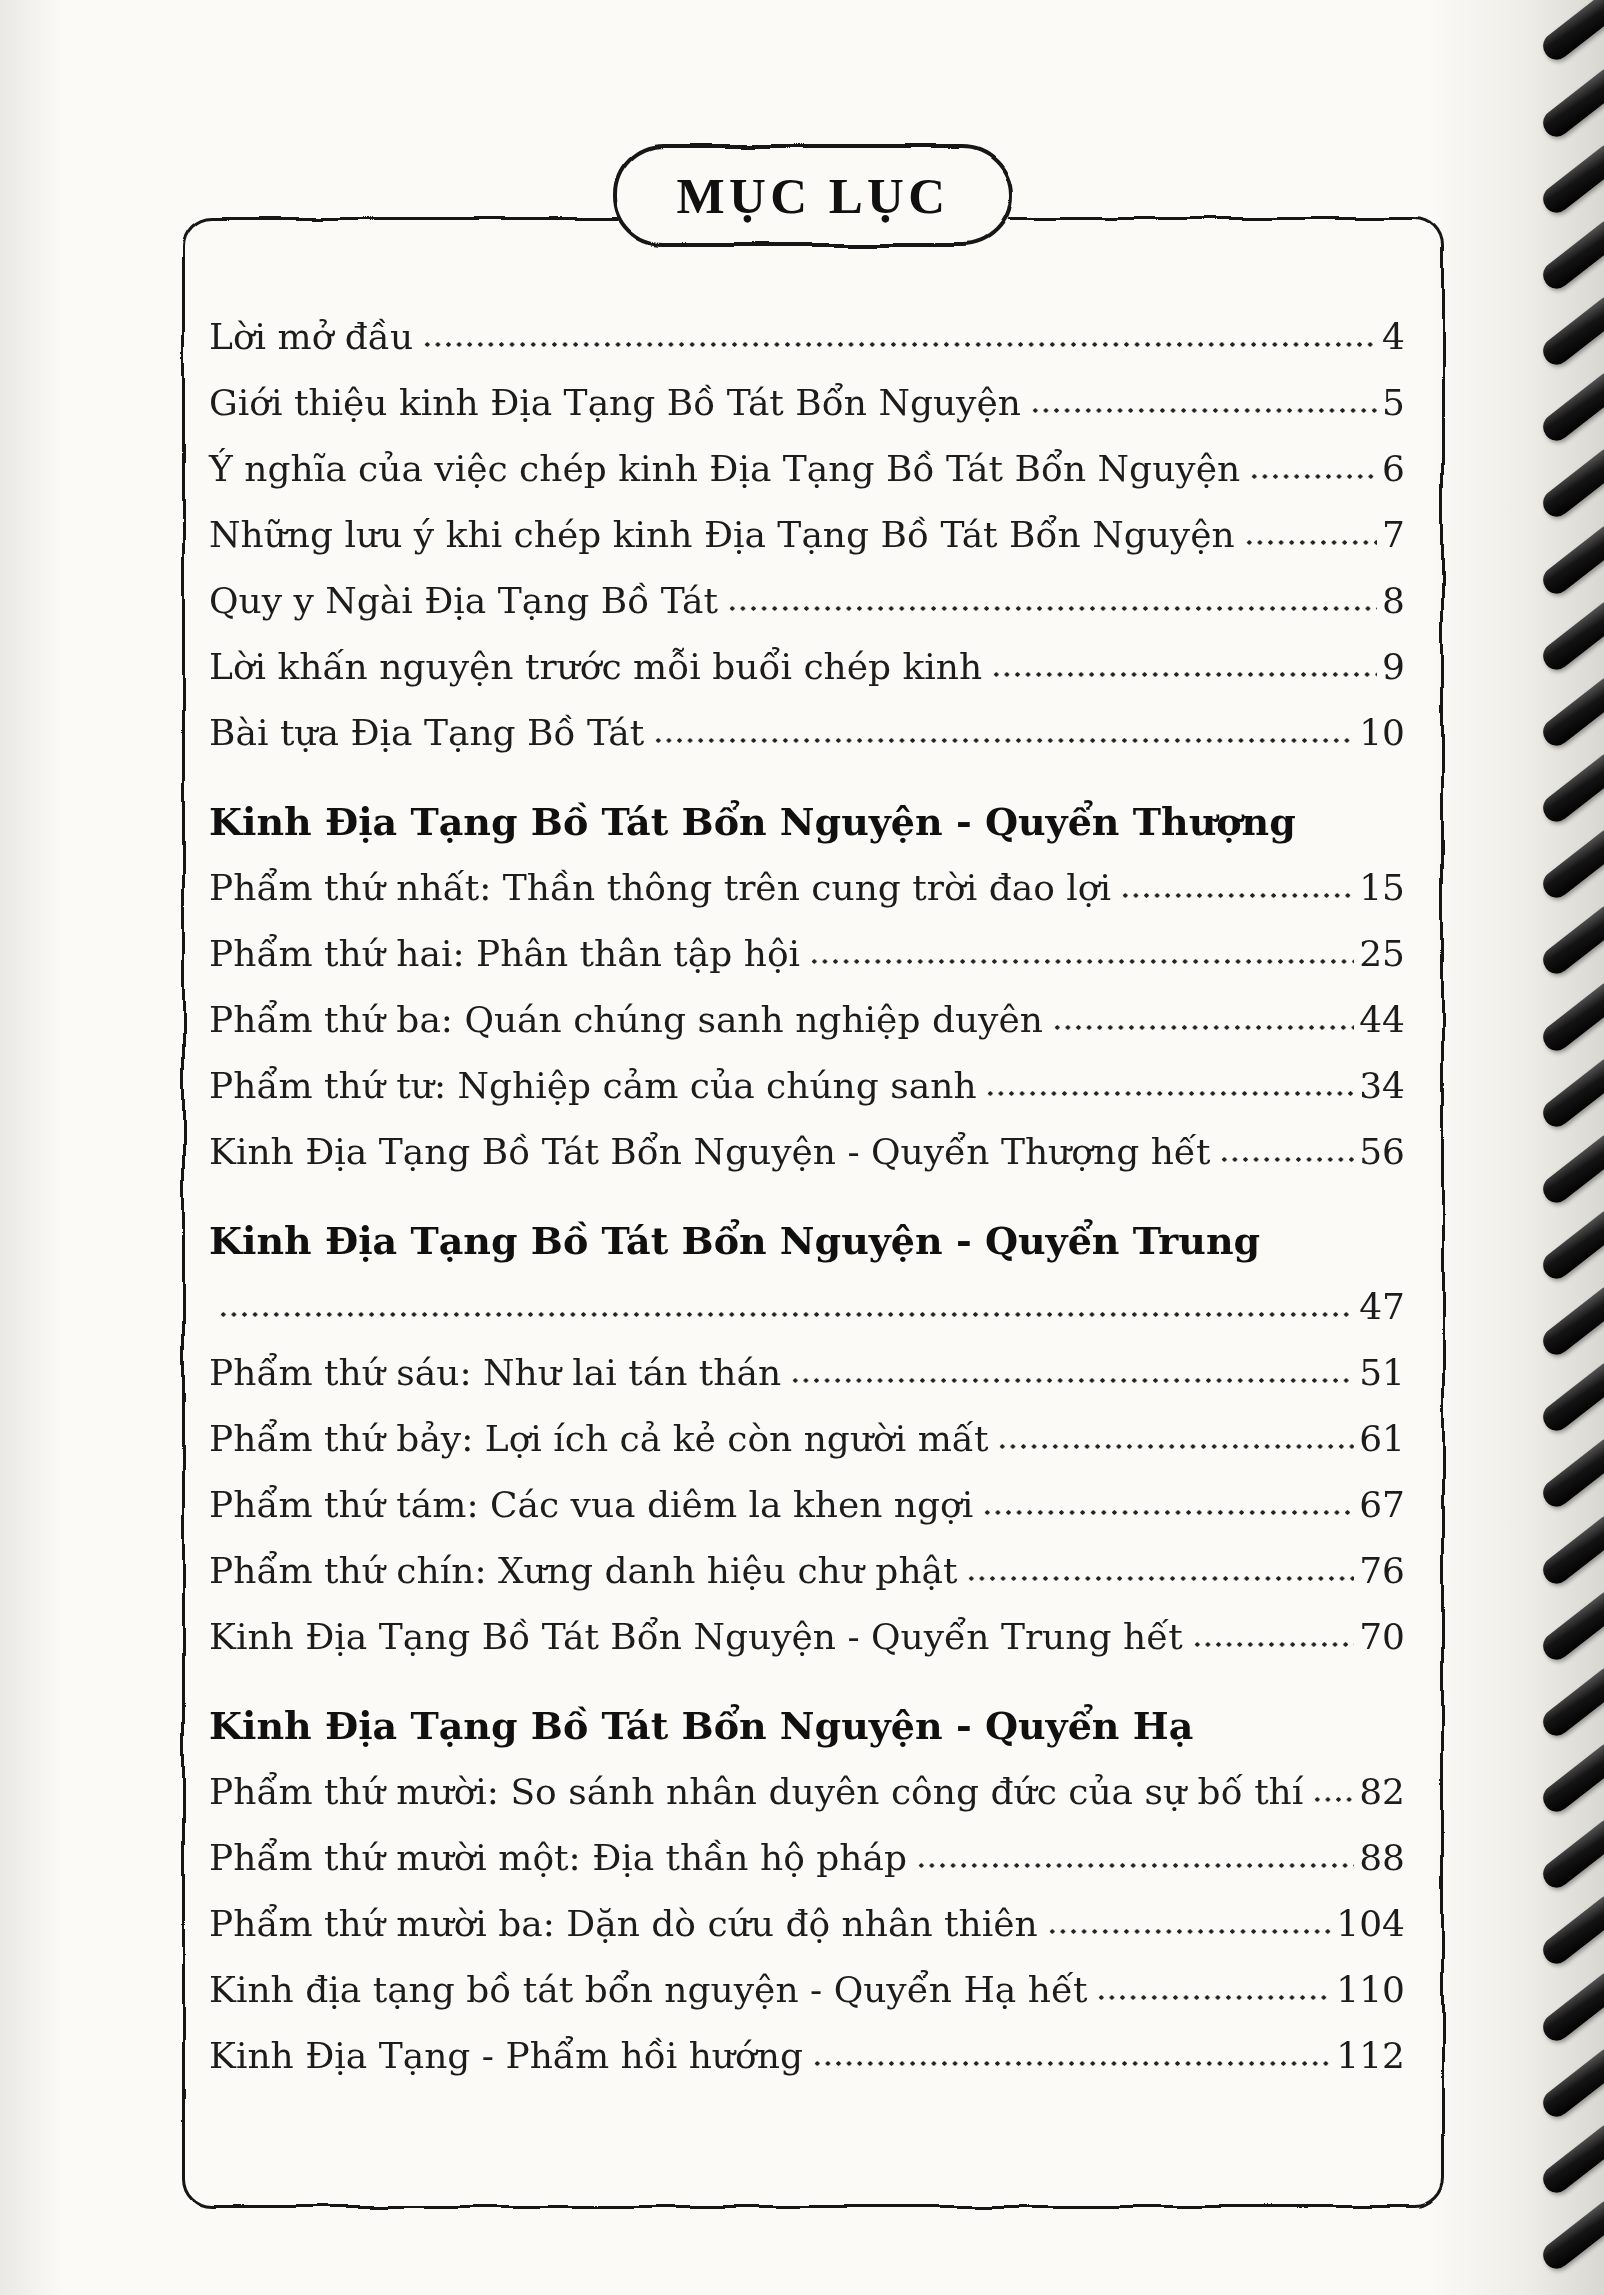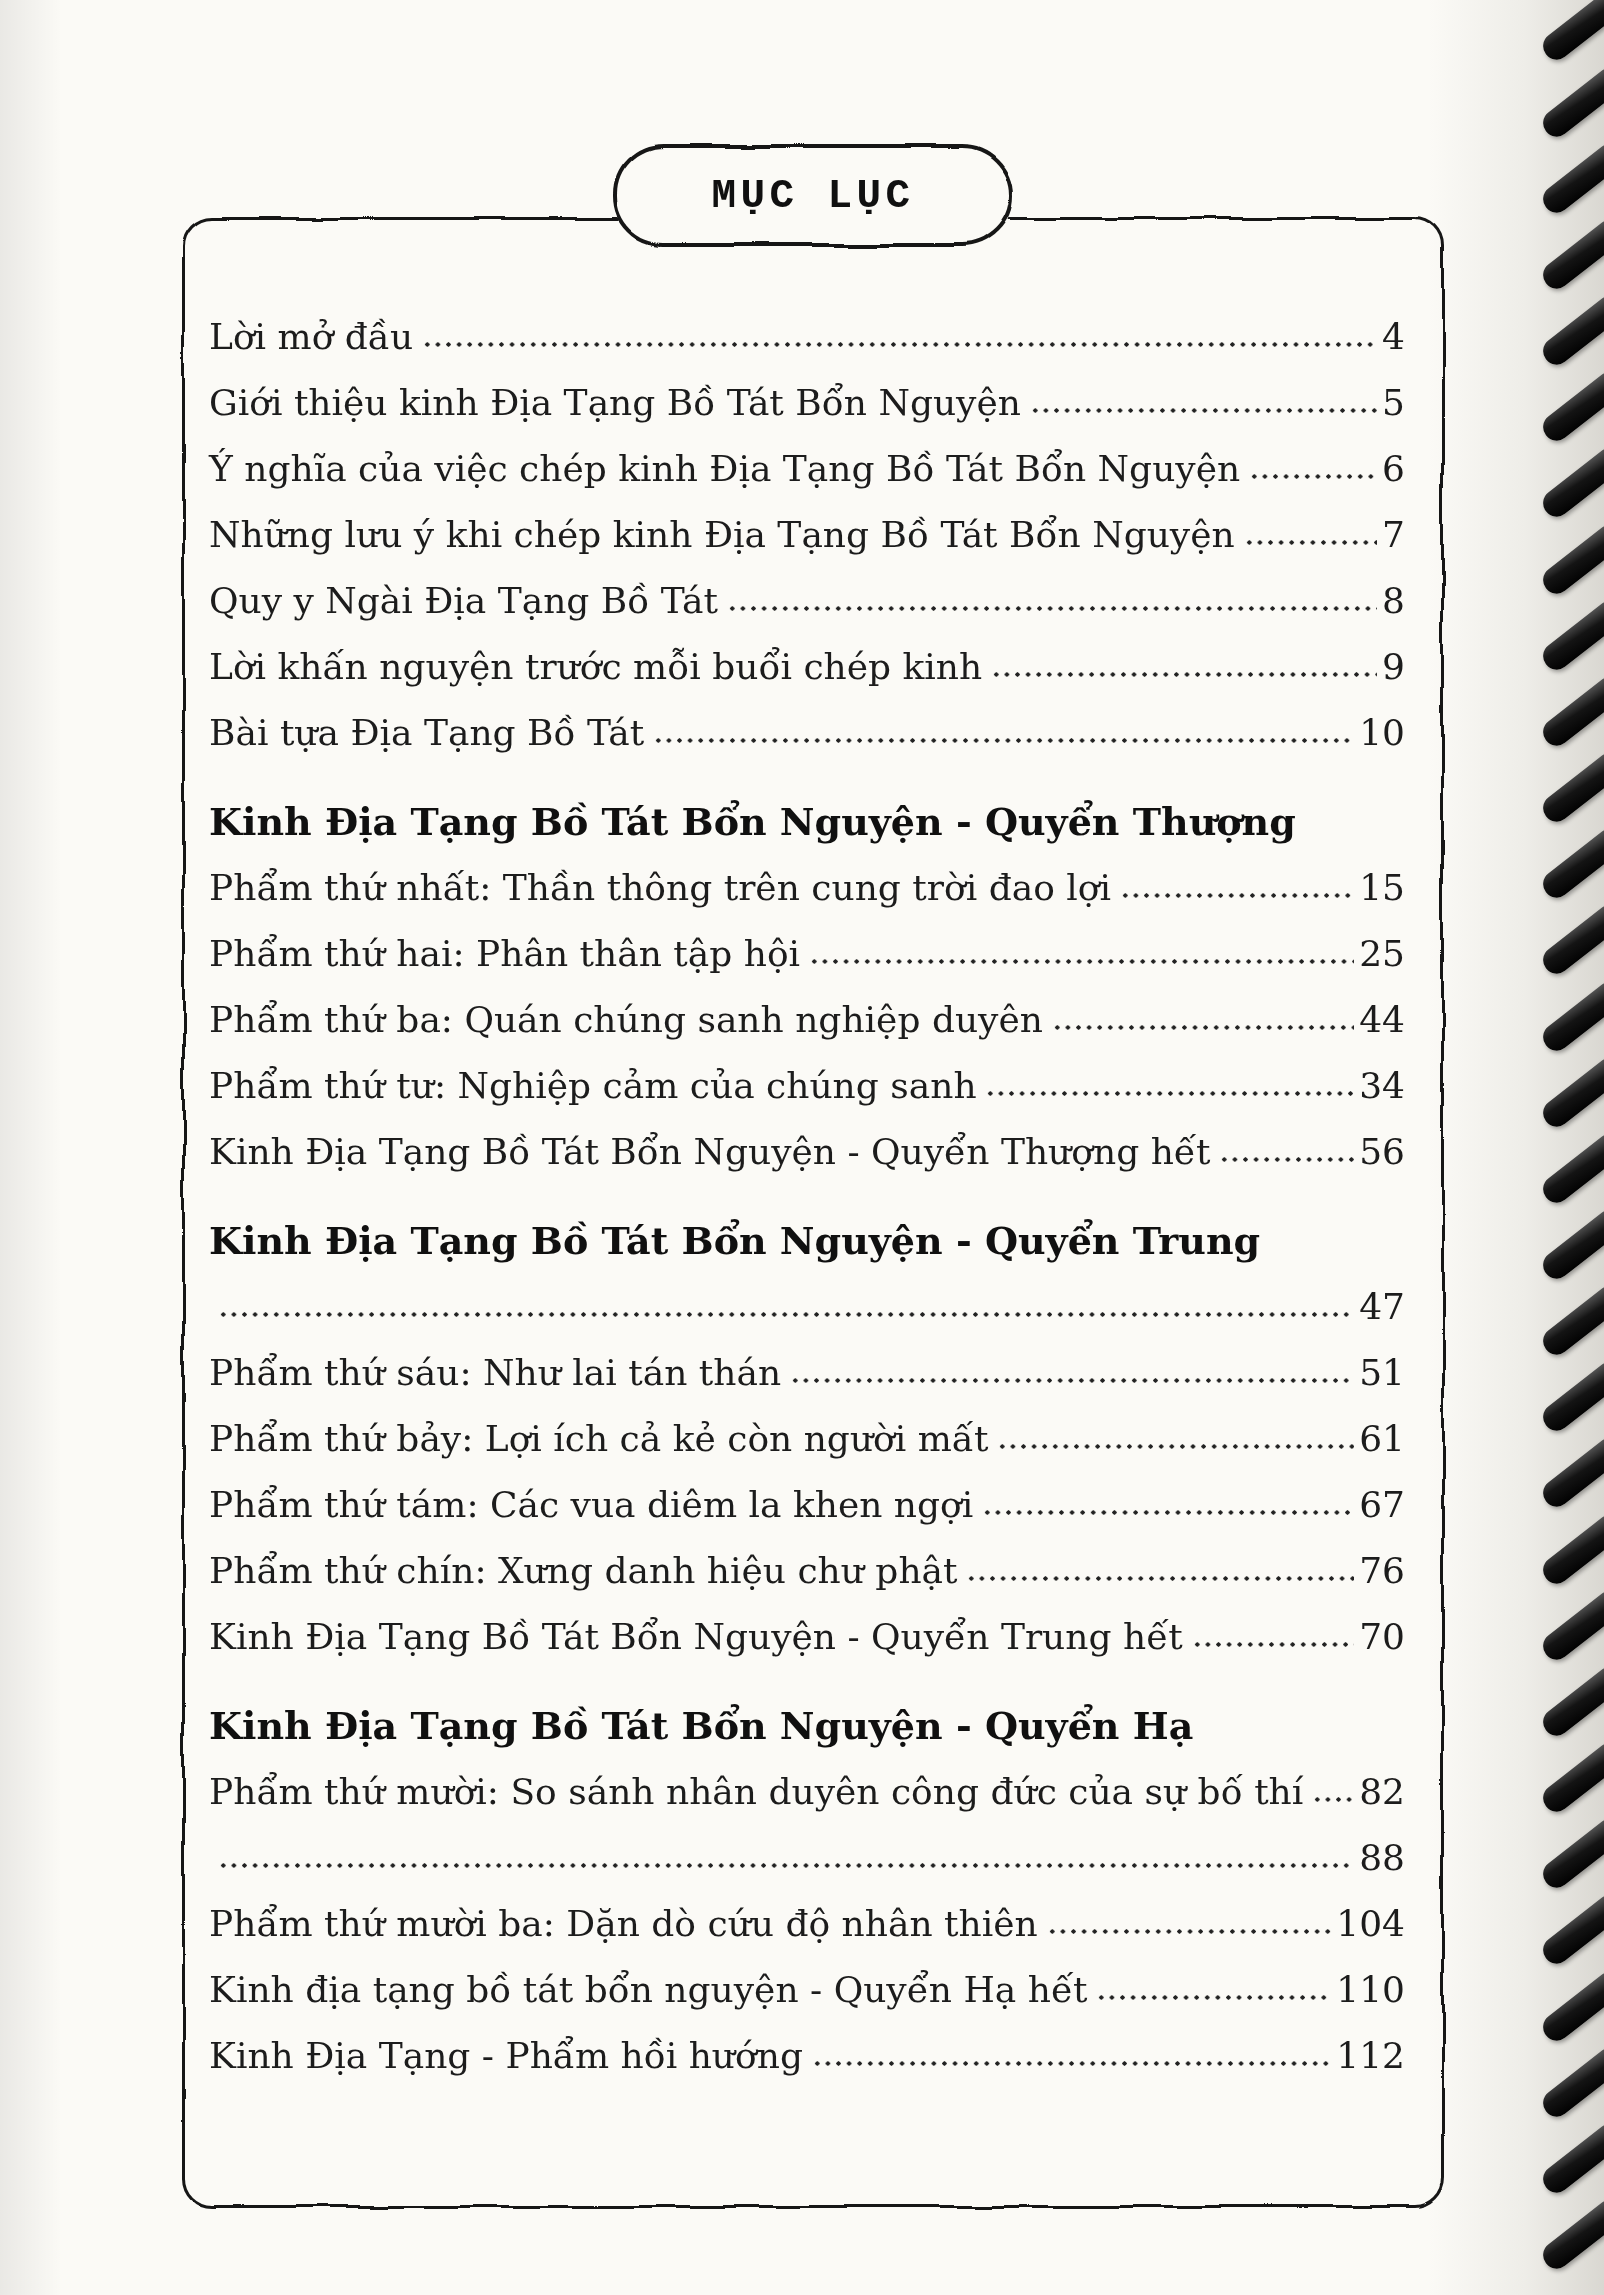--- a/index.html
+++ b/index.html
@@ -59,23 +59,23 @@
   }
   .bubble-border {
     position: absolute; inset: 0;
     border: 4.4px solid #161616;
     border-radius: 51px;
     filter: url(#squiggle);
   }
   .bubble-title {
     position: absolute; inset: 0;
     display: flex; align-items: center; justify-content: center;
-    font-family: Liberation Mono, monospace;
+    font-family: Liberation Serif, serif;
     font-weight: bold;
-    font-size: 41px;
+    font-size: 51px;
     letter-spacing: 4.4px;
     color: #101010;
   }
   .toc {
     position: absolute; left: 27px; right: 39px; top: 87px;
   }
   .toc-row {
     display: flex; align-items: baseline;
     font-size: 36px; line-height: 66px;
     color: #1c1c1c;
@@ -243,20 +243,21 @@
           <span class="toc-dots"></span>
           <span class="toc-page">70</span>
         </div>
         <div class="toc-section-header">Kinh Địa Tạng Bồ Tát Bổn Nguyện - Quyển Hạ</div>
         <div class="toc-row">
           <span class="toc-title">Phẩm thứ mười: So sánh nhân duyên công đức của sự bố thí</span>
           <span class="toc-dots"></span>
           <span class="toc-page">82</span>
         </div>
         <div class="toc-row">
+          <span class="toc-title">Phẩm thứ mười một: Địa thần hộ pháp</span>
           <span class="toc-dots"></span>
           <span class="toc-page">88</span>
         </div>
         <div class="toc-row">
           <span class="toc-title">Phẩm thứ mười ba: Dặn dò cứu độ nhân thiên</span>
           <span class="toc-dots"></span>
           <span class="toc-page">104</span>
         </div>
         <div class="toc-row">
           <span class="toc-title">Kinh địa tạng bồ tát bổn nguyện - Quyển Hạ hết</span>

